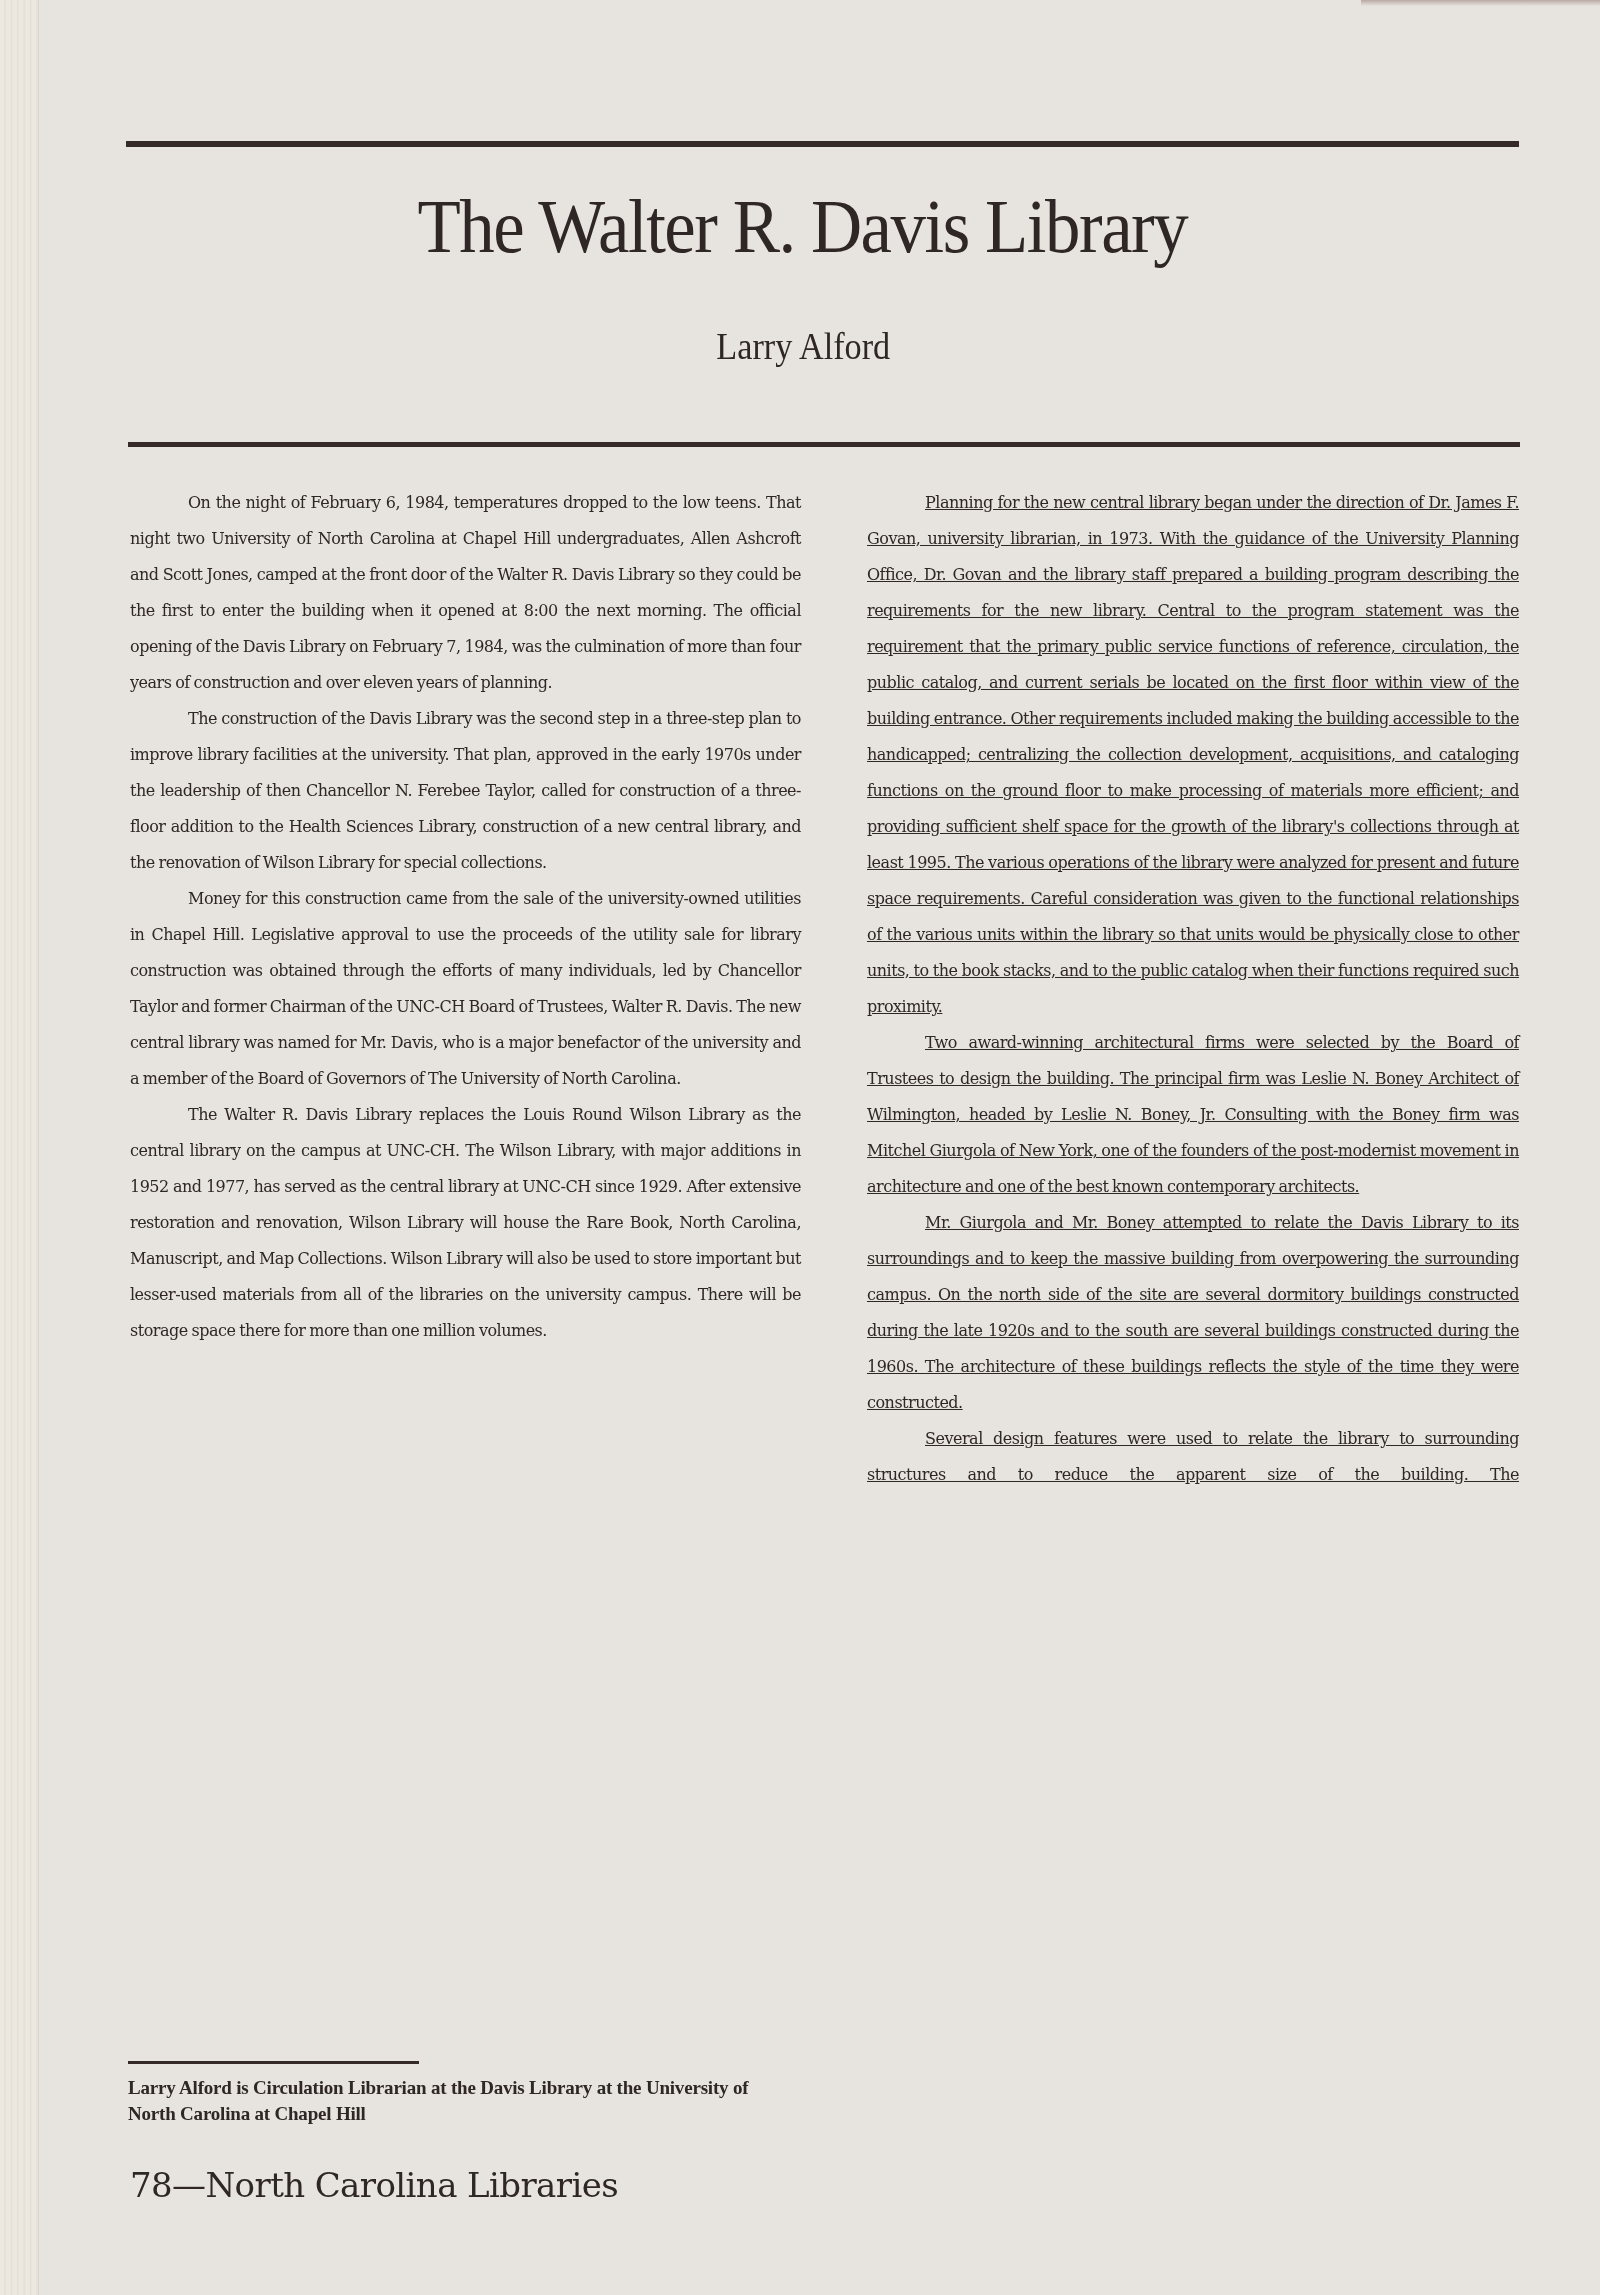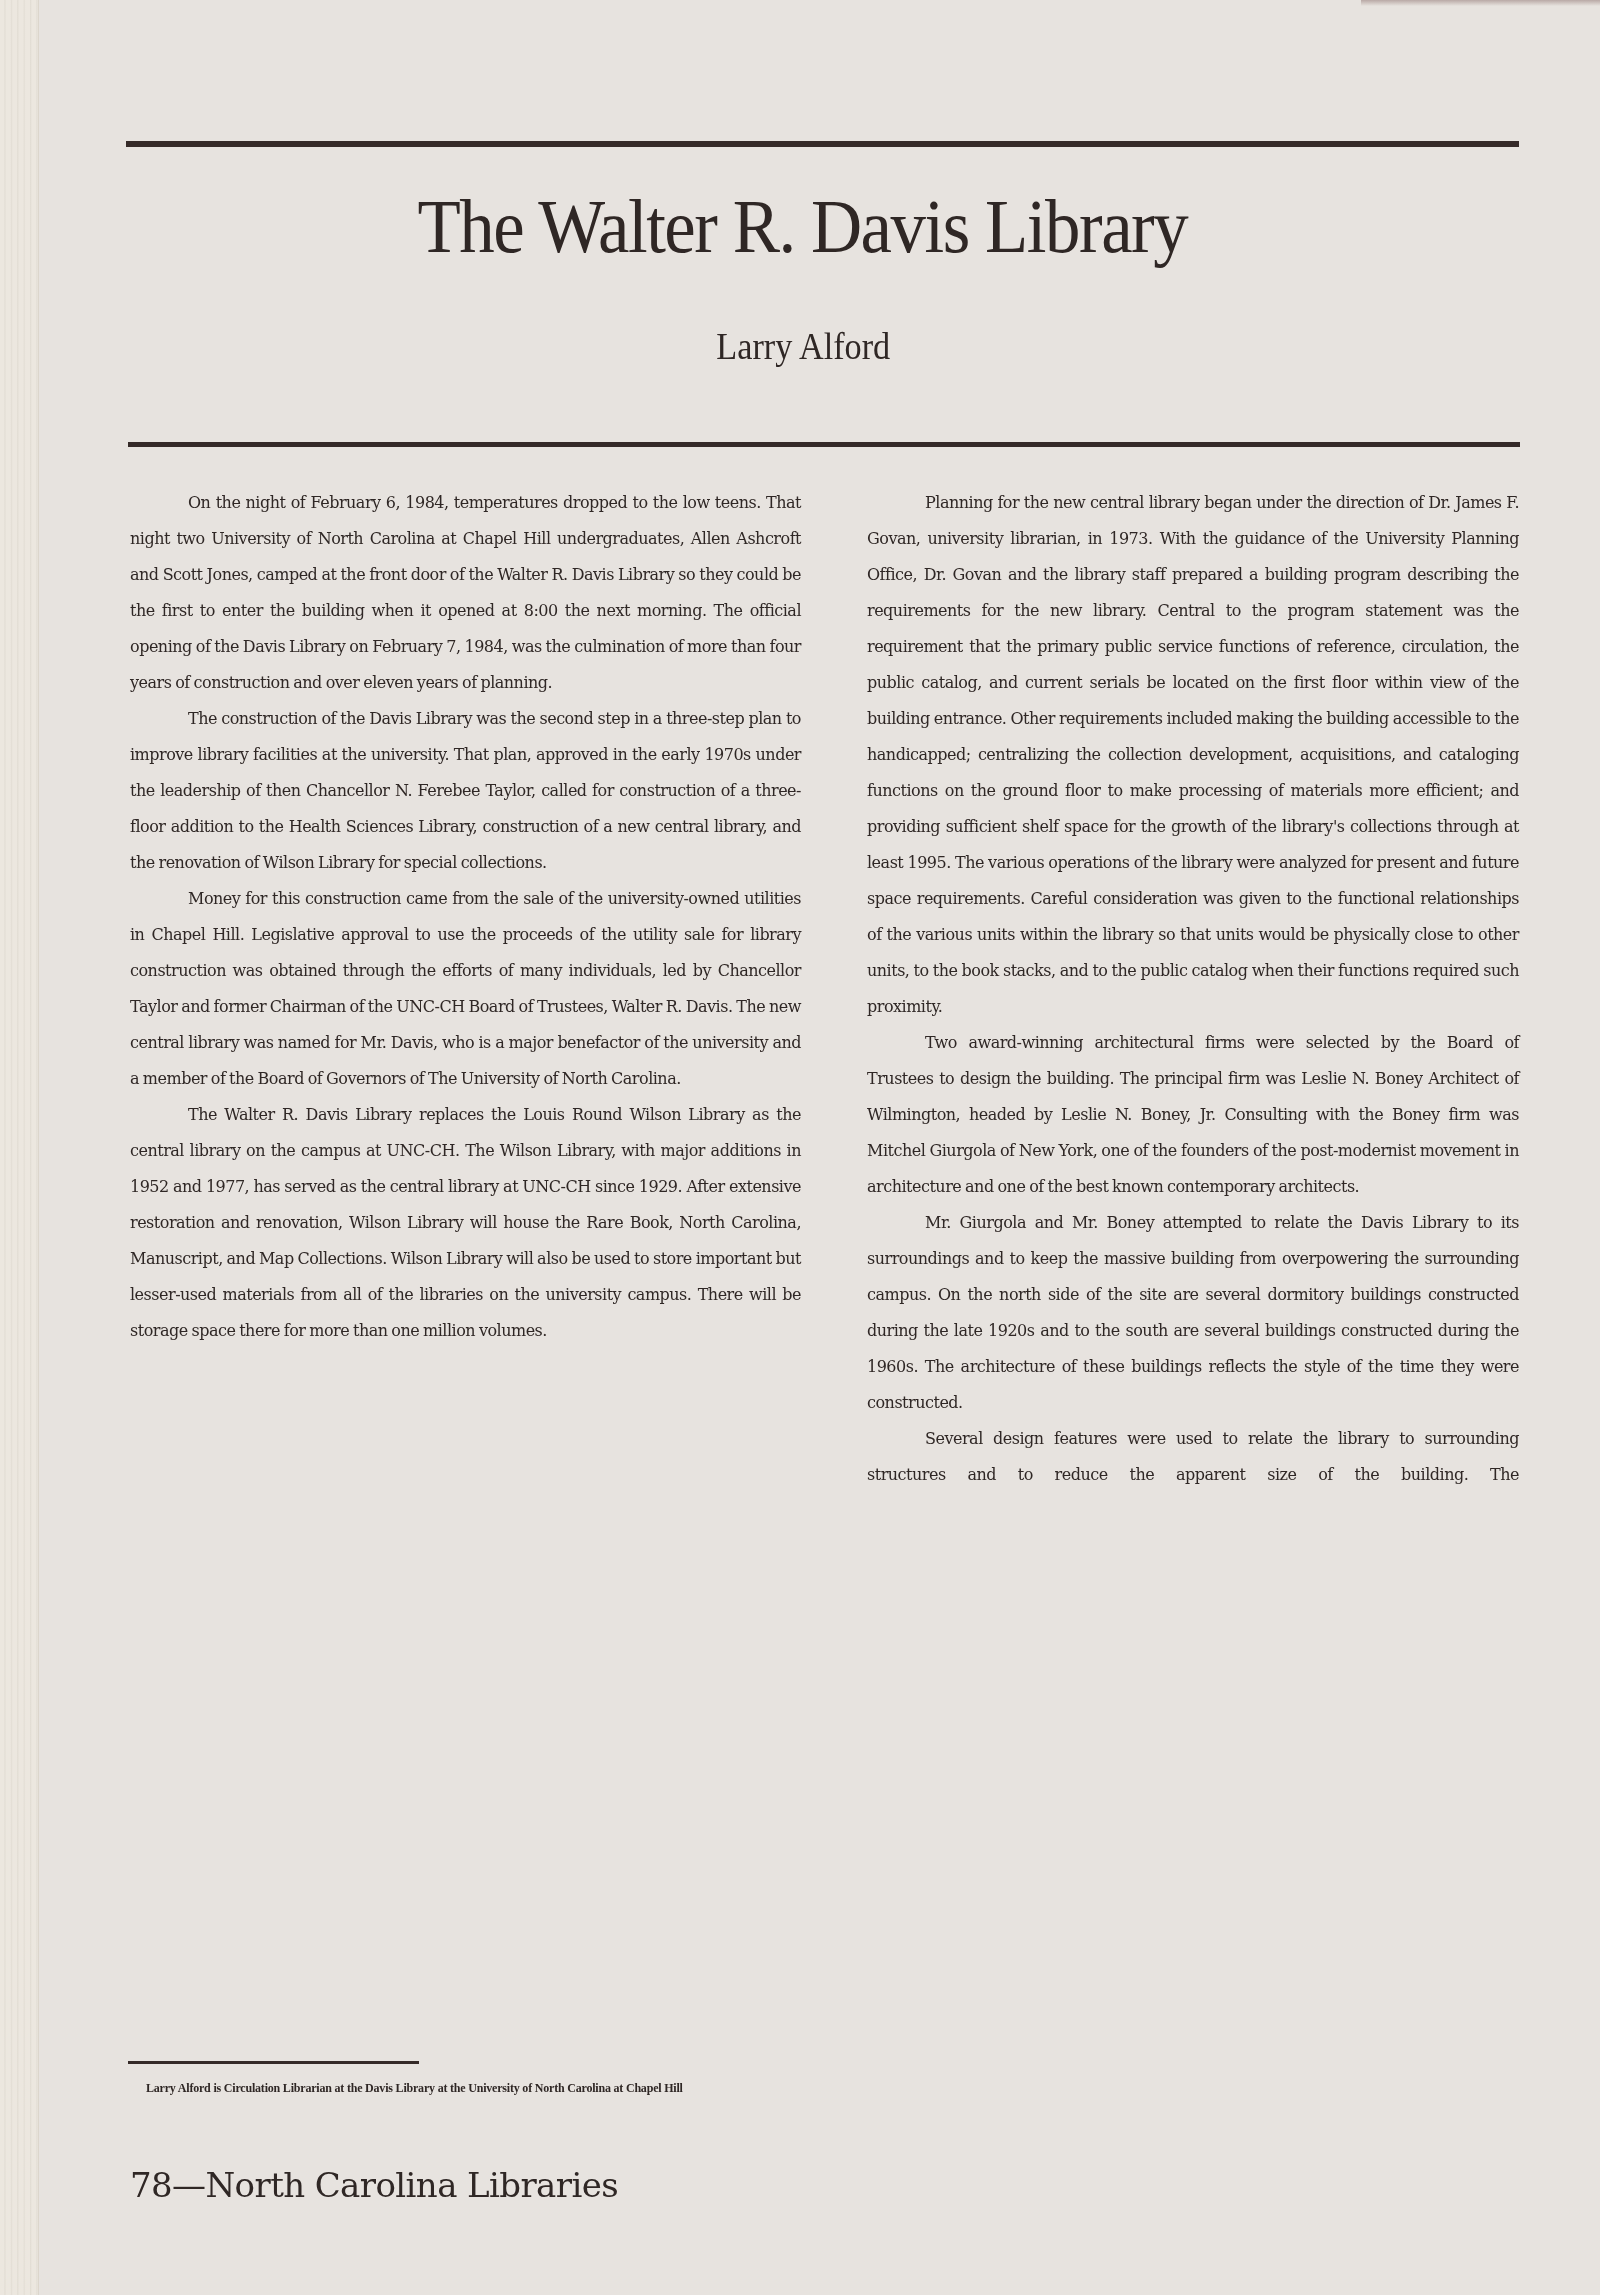--- a/index.html
+++ b/index.html
@@ -44,25 +44,25 @@
   .column {
     position: absolute; top: 485px;
     font-family: "DejaVu Serif", serif;
     font-size: 16px; line-height: 36px;
     text-align: justify;
     letter-spacing: -0.5px;
     word-spacing: -0.8px;
   }
   .column p { margin: 0; text-indent: 58px; }
   .col-left { left: 130px; width: 671px; }
-  .col-right { left: 867px; width: 652px; }
+  .col-right { left: 867px; width: 652px; text-decoration: underline; }
   .footnote {
-    position: absolute; left: 146px; top: 2075px; width: 672px;
+    position: absolute; left: 128px; top: 2075px; width: 672px;
     font-family: "Liberation Serif", serif;
-    font-weight: bold; font-size: 12px; line-height: 26.4px;
+    font-weight: bold; font-size: 19px; line-height: 26.4px;
     letter-spacing: -0.2px;
   }
   .folio {
     position: absolute; left: 130px; top: 2169px;
     font-family: "DejaVu Serif", serif;
     font-size: 34px; line-height: 32px;
     letter-spacing: -0.6px;
   }
 </style>
 </head>

